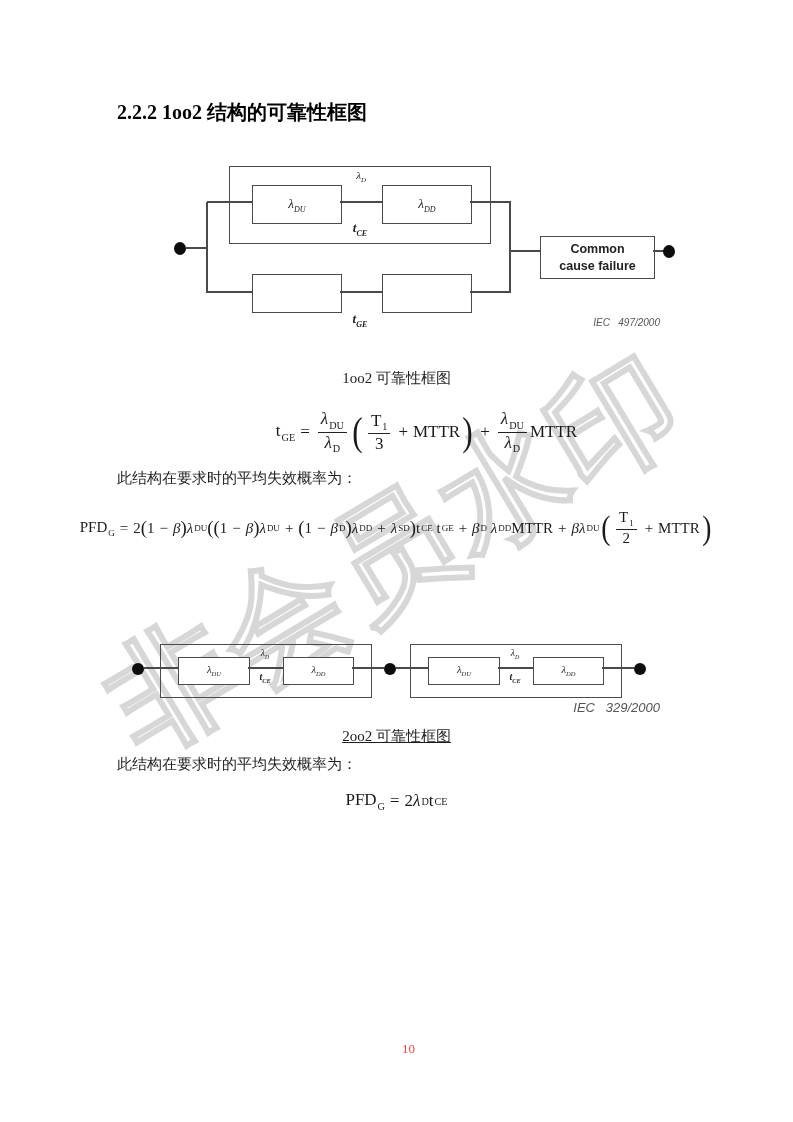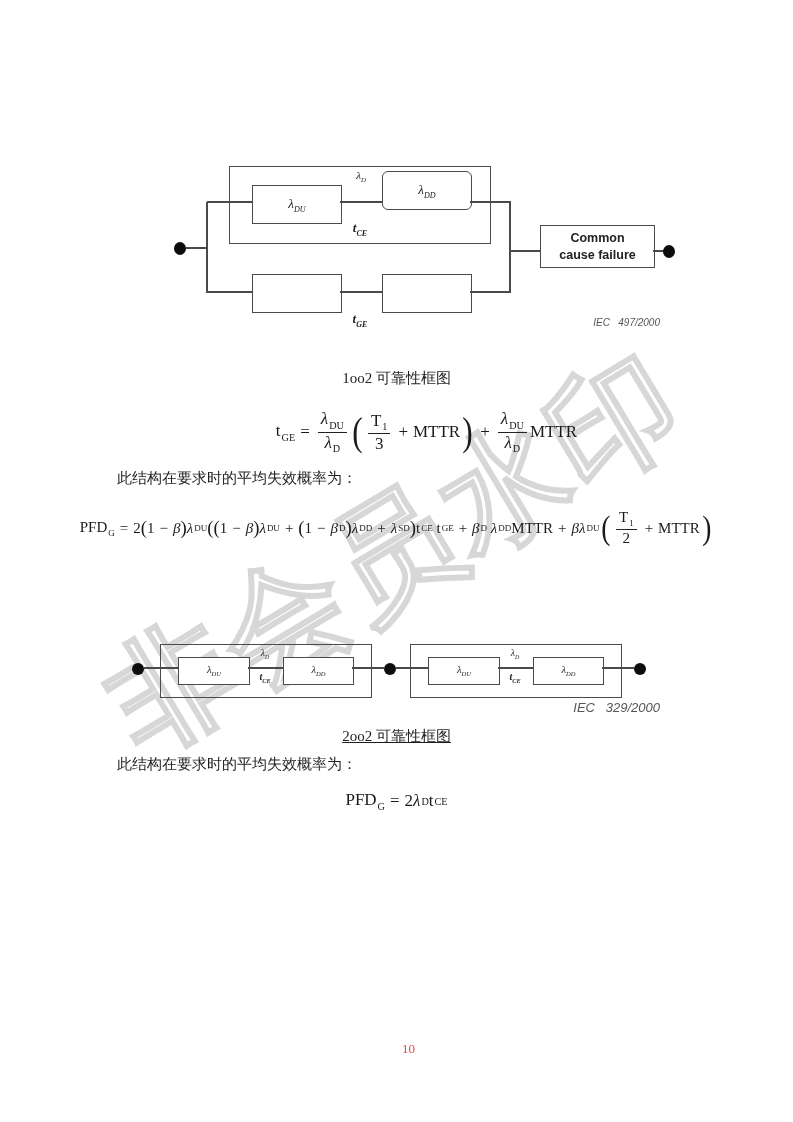--- a/index.html
+++ b/index.html
@@ -48,54 +48,55 @@
 </style>
 </head>
 <body>
 
 <div class="page">
 
   <div class="watermark">非会员水印</div>
 
   <div class="content">
 
+    <div class="heading" style="top:99px;">2.2.2 1oo2 结构的可靠性框图</div>
 
     <div class="dot" style="left:174px;top:242px;"></div>
     <div class="hline" style="left:186px;top:247px;width:21px;"></div>
     <div class="vline" style="left:206px;top:202px;height:91px;"></div>
 
     <div class="hline" style="left:207px;top:201px;width:45px;"></div>
     <div class="dframe" style="left:229px;top:166px;width:260px;height:76px;"></div>
     <div class="dbox" style="left:252px;top:185px;width:88px;height:37px;font-size:13px;">
       <span class="lam"><span>λ</span><sub>DU</sub></span>
     </div>
     <div class="hline" style="left:340px;top:201px;width:42px;"></div>
     <div class="dlabel" style="left:346px;top:169px;width:30px;font-size:11px;">
       <span>λ</span><sub>D</sub>
     </div>
     <div class="dlabel" style="left:342px;top:220px;width:36px;font-size:13px;font-weight:700;">
       <span>t</span><sub>CE</sub>
     </div>
-    <div class="dbox" style="left:382px;top:171px;width:88px;height:37px;font-size:13px;border-radius:6px;">
+    <div class="dbox" style="left:382px;top:185px;width:88px;height:37px;font-size:13px;">
       <span class="lam"><span>λ</span><sub>DD</sub></span>
     </div>
     <div class="hline" style="left:470px;top:201px;width:41px;"></div>
     <div class="vline" style="left:509px;top:202px;height:91px;"></div>
 
     <div class="hline" style="left:207px;top:291px;width:45px;"></div>
     <div class="dbox" style="left:252px;top:274px;width:88px;height:37px;"></div>
     <div class="hline" style="left:340px;top:291px;width:42px;"></div>
     <div class="dbox" style="left:382px;top:274px;width:88px;height:37px;"></div>
     <div class="hline" style="left:470px;top:291px;width:41px;"></div>
     <div class="dlabel" style="left:340px;top:311px;width:40px;font-size:13px;font-weight:700;">
       <span>t</span><sub>GE</sub>
     </div>
 
     <div class="hline" style="left:509px;top:250px;width:31px;"></div>
-    <div class="dbox common" style="left:540px;top:225px;width:113px;height:41px;">
+    <div class="dbox common" style="left:540px;top:236px;width:113px;height:41px;">
       <span>Common</span>
       <span>cause failure</span>
     </div>
     <div class="hline" style="left:653px;top:250px;width:11px;"></div>
     <div class="dot" style="left:663px;top:245px;"></div>
     <div class="iecref" style="left:520px;top:317px;">IEC   497/2000</div>
 
     <div class="caption" style="top:369px;">1oo2 可靠性框图</div>
 
 

